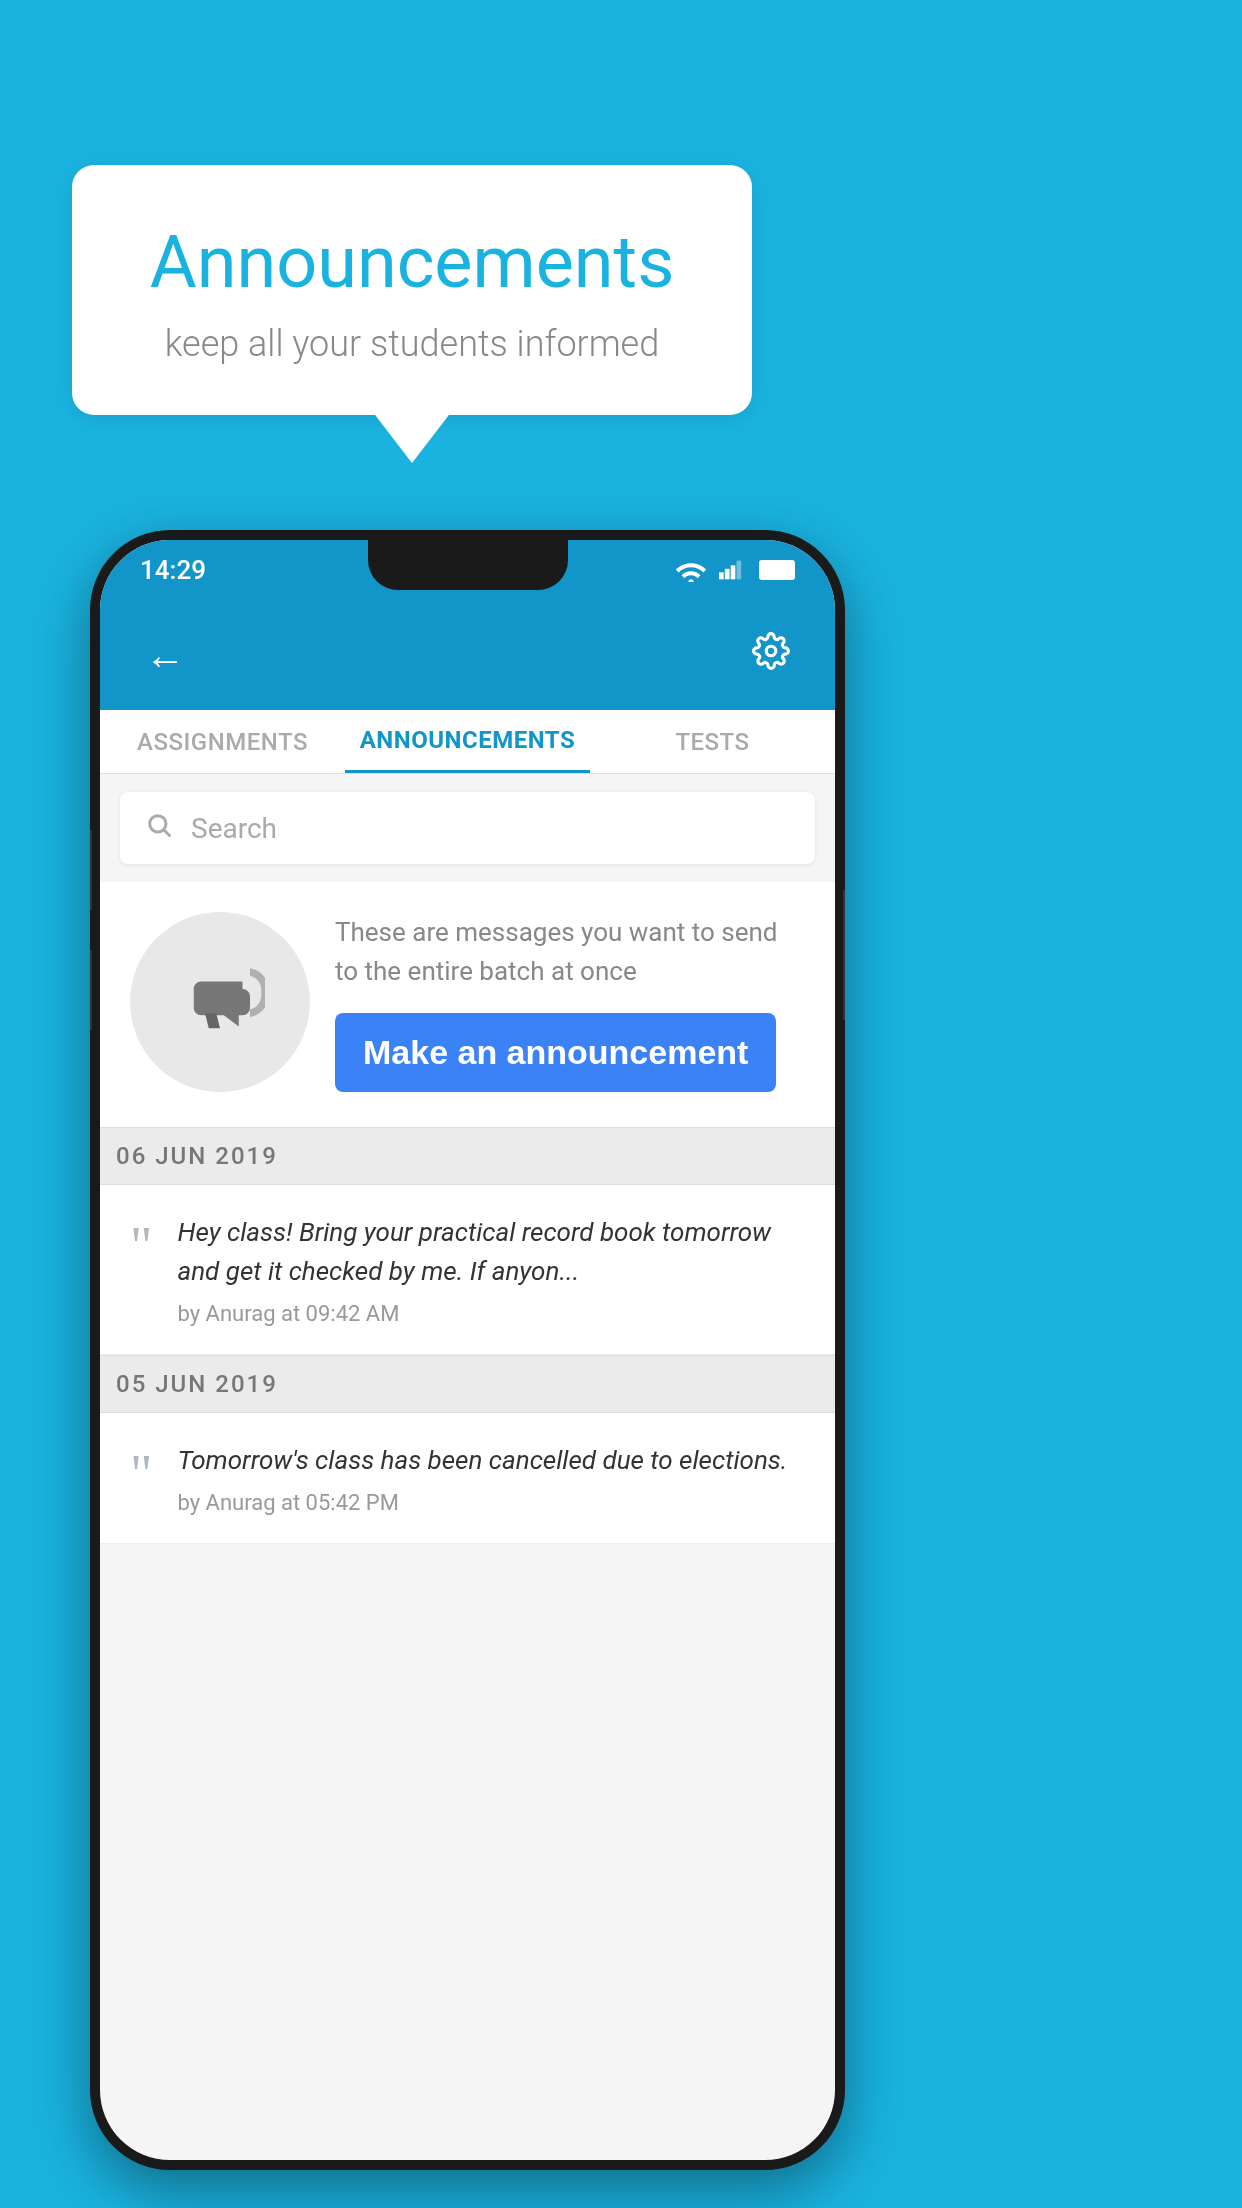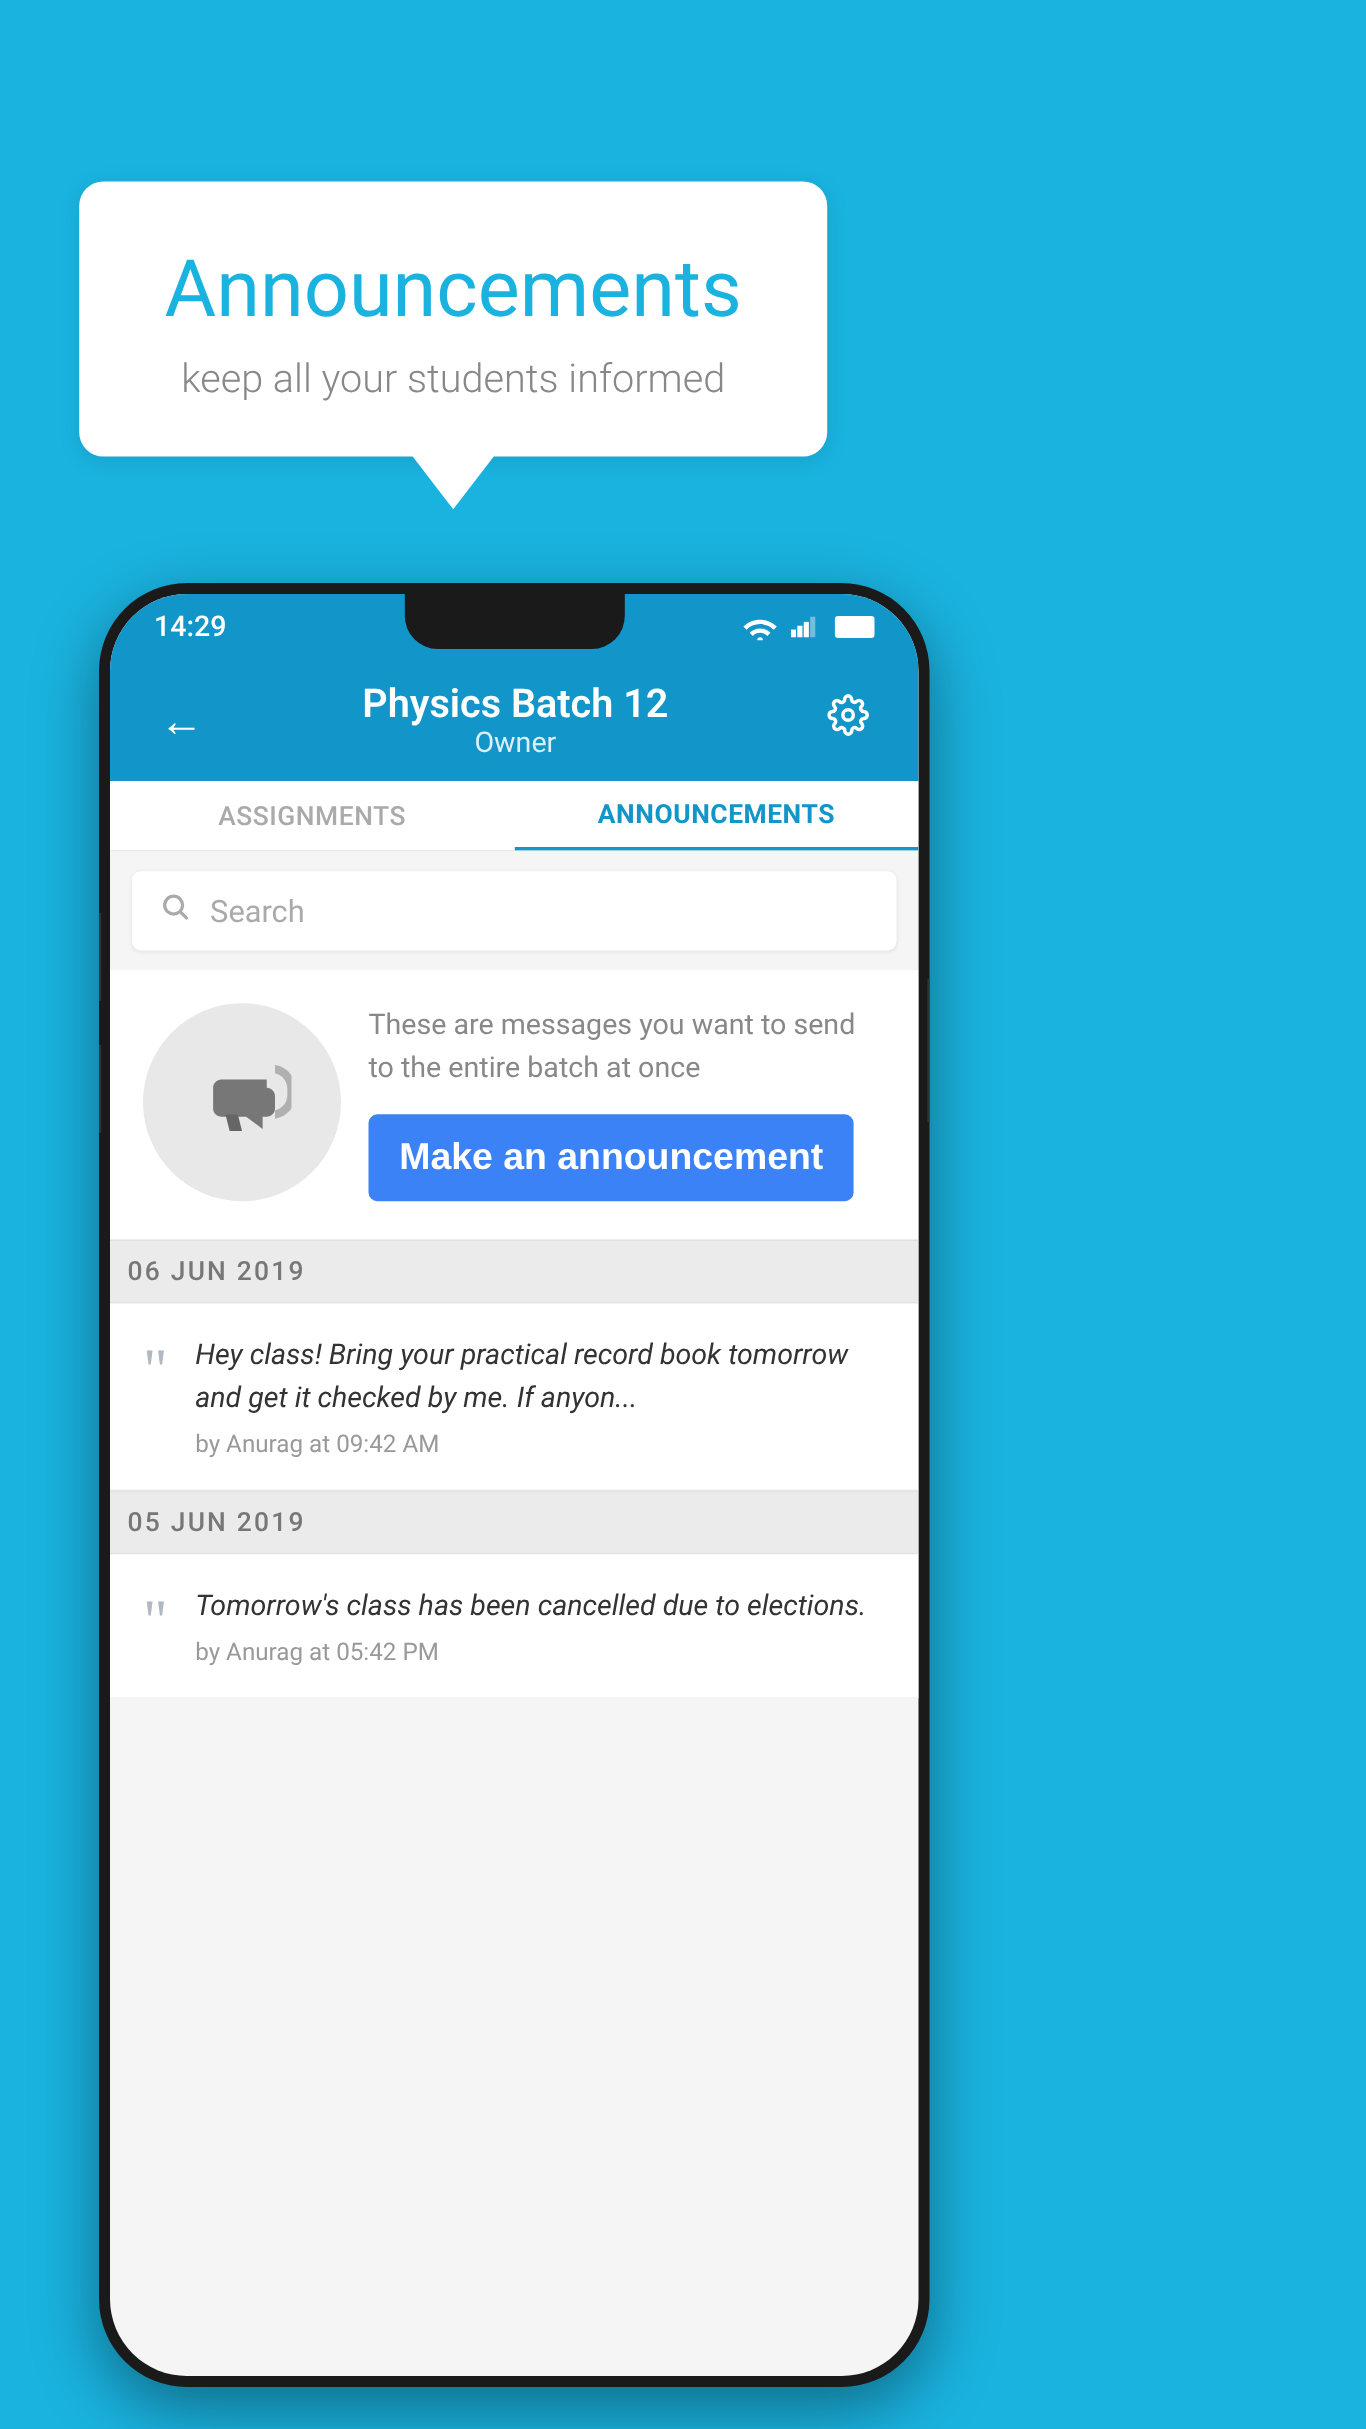--- a/index.html
+++ b/index.html
@@ -388,35 +388,32 @@
         <svg class="battery-icon" viewBox="0 0 30 16" fill="none">
           <rect x="0" y="2" width="26" height="12" rx="2" stroke="white" stroke-width="2"></rect>
           <rect x="26" y="5" width="3" height="6" rx="1" fill="white"></rect>
           <rect x="2" y="4" width="18" height="8" rx="1" fill="white"></rect>
         </svg>
       </div>
     </div>
 
     <div class="app-header">
       <span class="back-btn">←</span>
-      <div class="header-center">
-        <div class="header-title">Physics Batch 12</div>
-        <div class="header-subtitle">Owner</div>
-      </div>
       <span class="settings-btn">
         <svg width="38" height="38" viewBox="0 0 24 24" fill="none" stroke="white" stroke-width="2" stroke-linecap="round" stroke-linejoin="round">
           <circle cx="12" cy="12" r="3"></circle>
           <path d="M19.4 15a1.65 1.65 0 0 0 .33 1.82l.06.06a2 2 0 0 1-2.83 2.83l-.06-.06a1.65 1.65 0 0 0-1.82-.33 1.65 1.65 0 0 0-1 1.51V21a2 2 0 0 1-4 0v-.09A1.65 1.65 0 0 0 9 19.4a1.65 1.65 0 0 0-1.82.33l-.06.06a2 2 0 0 1-2.83-2.83l.06-.06A1.65 1.65 0 0 0 4.68 15a1.65 1.65 0 0 0-1.51-1H3a2 2 0 0 1 0-4h.09A1.65 1.65 0 0 0 4.6 9a1.65 1.65 0 0 0-.33-1.82l-.06-.06a2 2 0 0 1 2.83-2.83l.06.06A1.65 1.65 0 0 0 9 4.68a1.65 1.65 0 0 0 1-1.51V3a2 2 0 0 1 4 0v.09a1.65 1.65 0 0 0 1 1.51 1.65 1.65 0 0 0 1.82-.33l.06-.06a2 2 0 0 1 2.83 2.83l-.06.06A1.65 1.65 0 0 0 19.4 9a1.65 1.65 0 0 0 1.51 1H21a2 2 0 0 1 0 4h-.09a1.65 1.65 0 0 0-1.51 1z"></path>
         </svg>
       </span>
     </div>
 
     <div class="tabs-bar">
       <div class="tab-item">ASSIGNMENTS</div>
       <div class="tab-item active">ANNOUNCEMENTS</div>
+      <div class="tab-item">TESTS</div>
     </div>
 
     <div class="content-area">
 
       <div class="search-bar">
         <span class="search-icon-wrap">
           <svg width="28" height="28" viewBox="0 0 24 24" fill="none" stroke="#aaa" stroke-width="2.5" stroke-linecap="round" stroke-linejoin="round">
             <circle cx="11" cy="11" r="7"></circle>
             <line x1="21" y1="21" x2="16.65" y2="16.65"></line>
           </svg>

